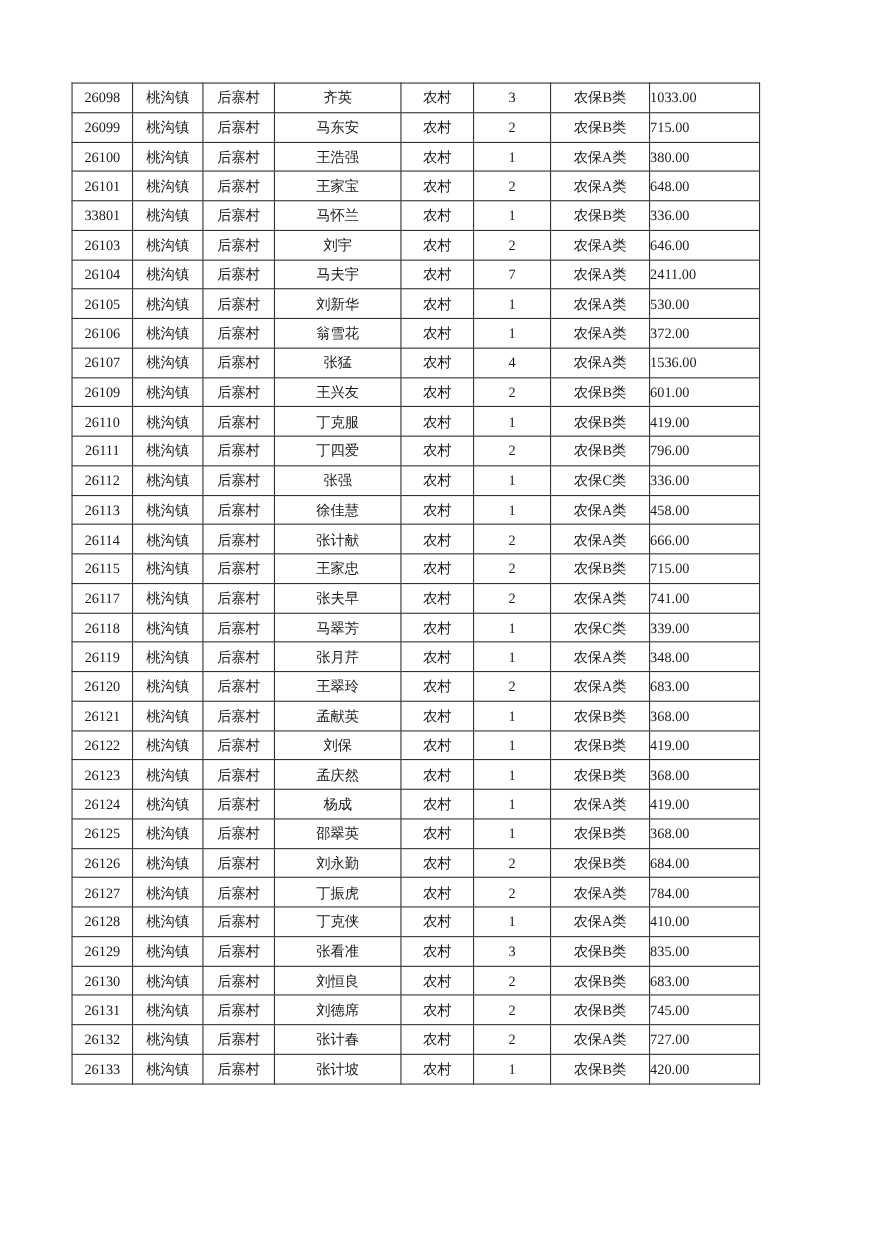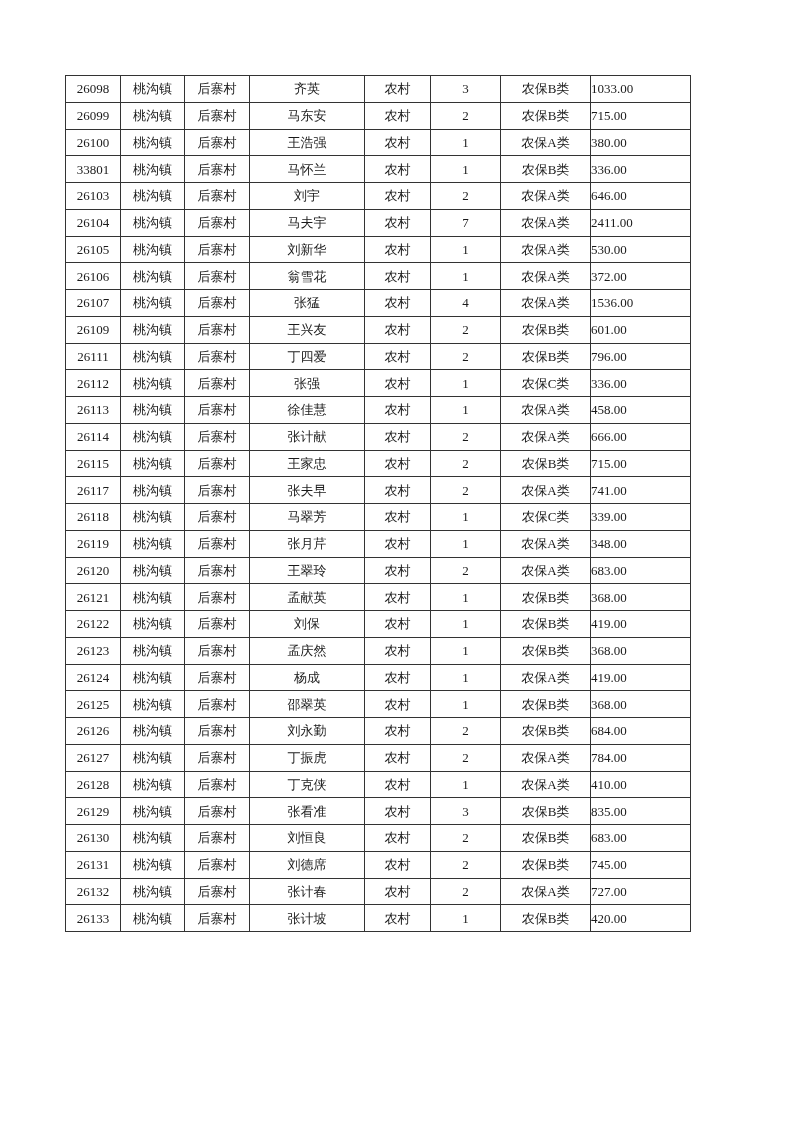--- a/index.html
+++ b/index.html
@@ -87,20 +87,30 @@
           <td class="col-record_id">26100</td>
           <td class="col-town">桃沟镇</td>
           <td class="col-village">后寨村</td>
           <td class="col-name">王浩强</td>
           <td class="col-household_type">农村</td>
           <td class="col-person_count">1</td>
           <td class="col-insurance_category">农保A类</td>
           <td class="col-amount">380.00</td>
         </tr>
         <tr>
+          <td class="col-record_id">26101</td>
+          <td class="col-town">桃沟镇</td>
+          <td class="col-village">后寨村</td>
+          <td class="col-name">王家宝</td>
+          <td class="col-household_type">农村</td>
+          <td class="col-person_count">2</td>
+          <td class="col-insurance_category">农保A类</td>
+          <td class="col-amount">648.00</td>
+        </tr>
+        <tr>
           <td class="col-record_id">33801</td>
           <td class="col-town">桃沟镇</td>
           <td class="col-village">后寨村</td>
           <td class="col-name">马怀兰</td>
           <td class="col-household_type">农村</td>
           <td class="col-person_count">1</td>
           <td class="col-insurance_category">农保B类</td>
           <td class="col-amount">336.00</td>
         </tr>
         <tr>
@@ -155,20 +165,30 @@
         </tr>
         <tr>
           <td class="col-record_id">26109</td>
           <td class="col-town">桃沟镇</td>
           <td class="col-village">后寨村</td>
           <td class="col-name">王兴友</td>
           <td class="col-household_type">农村</td>
           <td class="col-person_count">2</td>
           <td class="col-insurance_category">农保B类</td>
           <td class="col-amount">601.00</td>
+        </tr>
+        <tr>
+          <td class="col-record_id">26110</td>
+          <td class="col-town">桃沟镇</td>
+          <td class="col-village">后寨村</td>
+          <td class="col-name">丁克服</td>
+          <td class="col-household_type">农村</td>
+          <td class="col-person_count">1</td>
+          <td class="col-insurance_category">农保B类</td>
+          <td class="col-amount">419.00</td>
         </tr>
         <tr>
           <td class="col-record_id">26111</td>
           <td class="col-town">桃沟镇</td>
           <td class="col-village">后寨村</td>
           <td class="col-name">丁四爱</td>
           <td class="col-household_type">农村</td>
           <td class="col-person_count">2</td>
           <td class="col-insurance_category">农保B类</td>
           <td class="col-amount">796.00</td>

